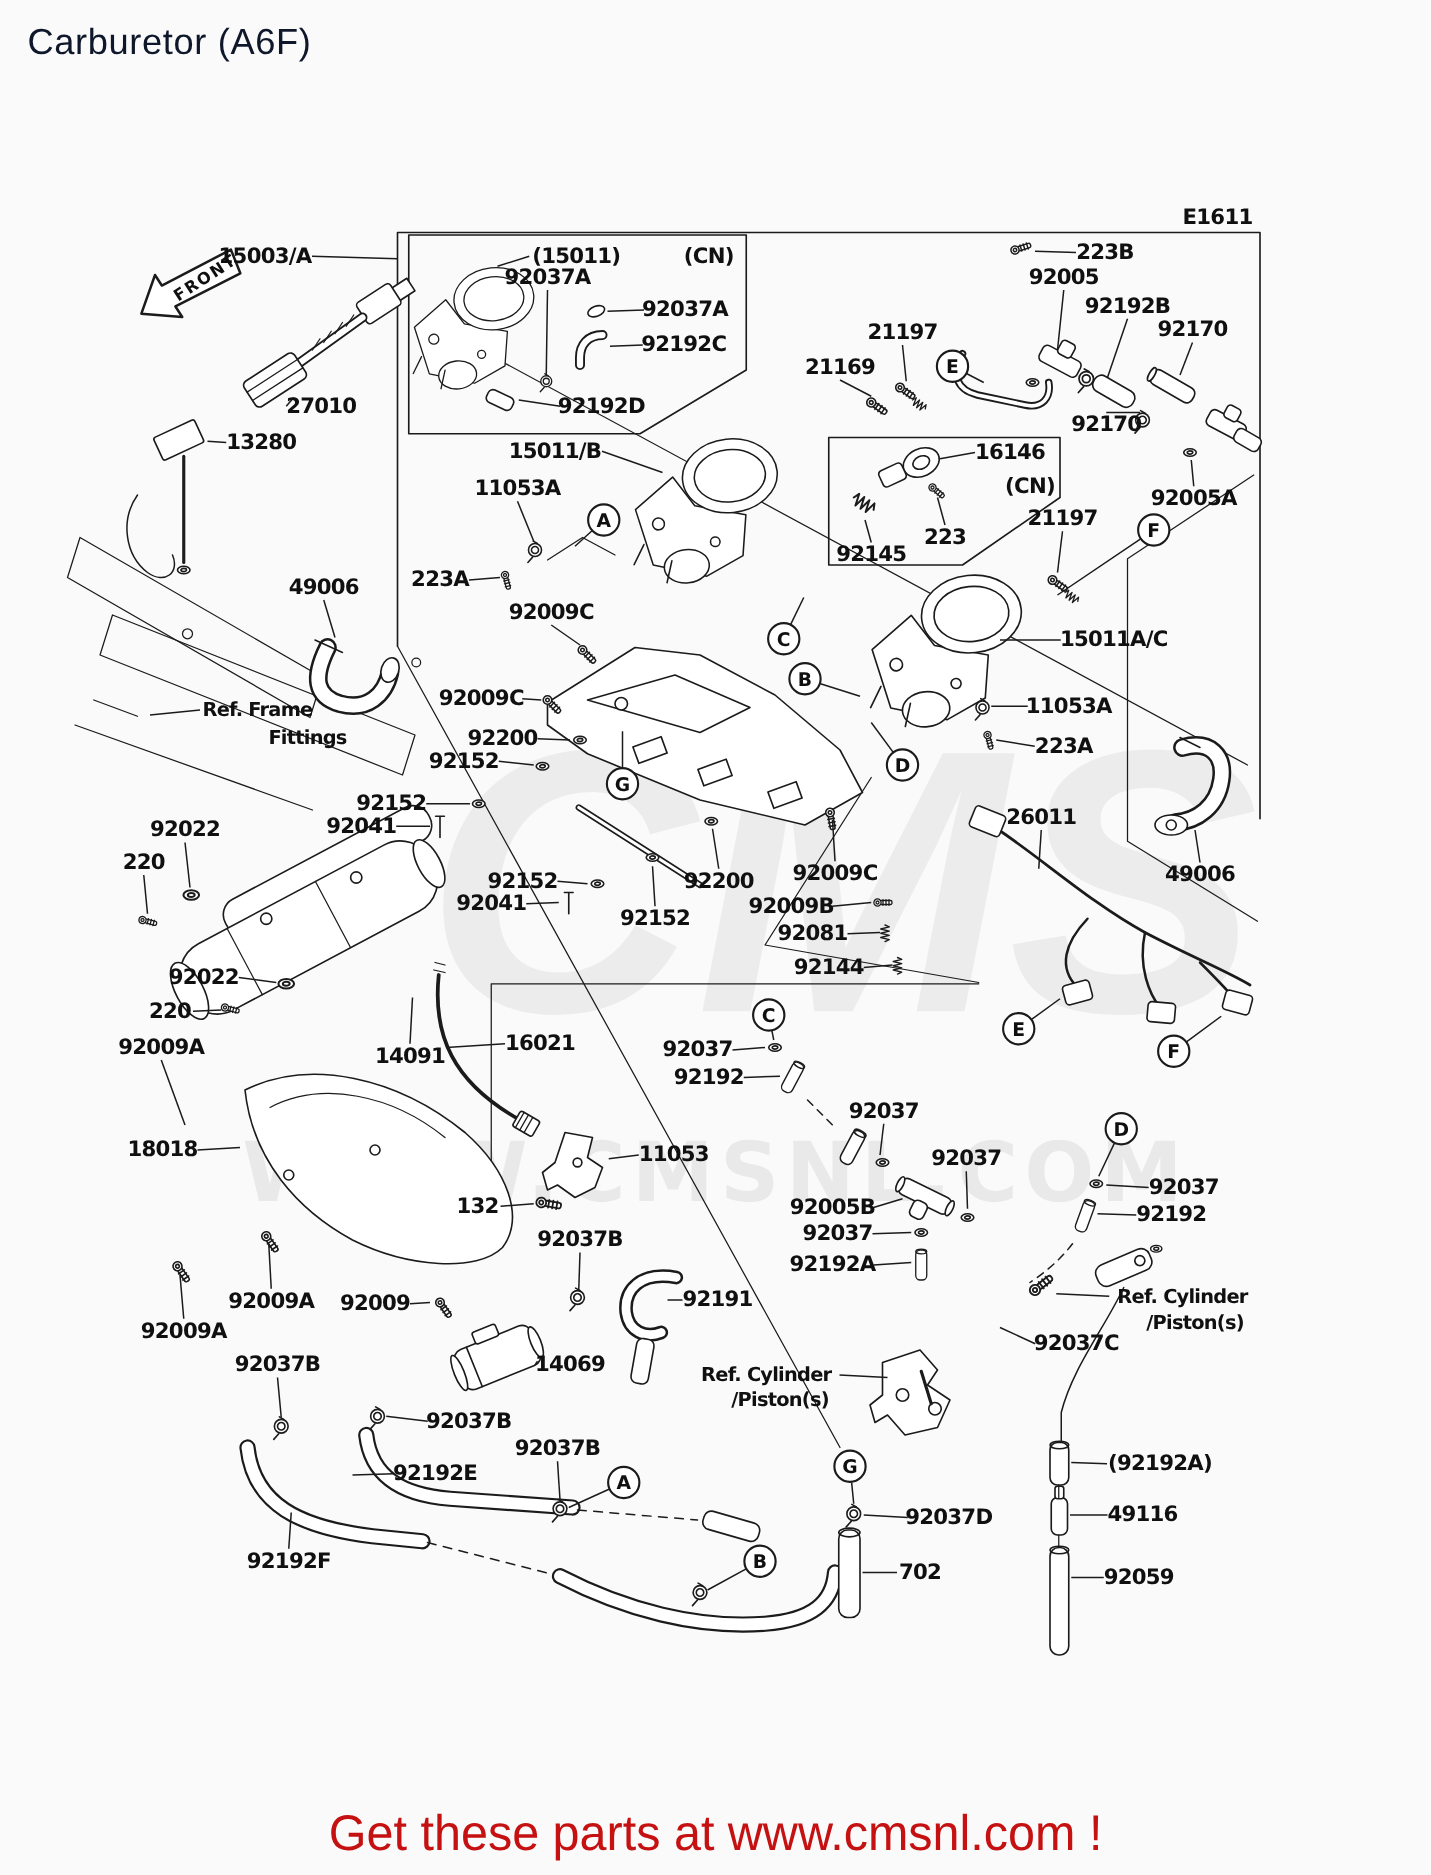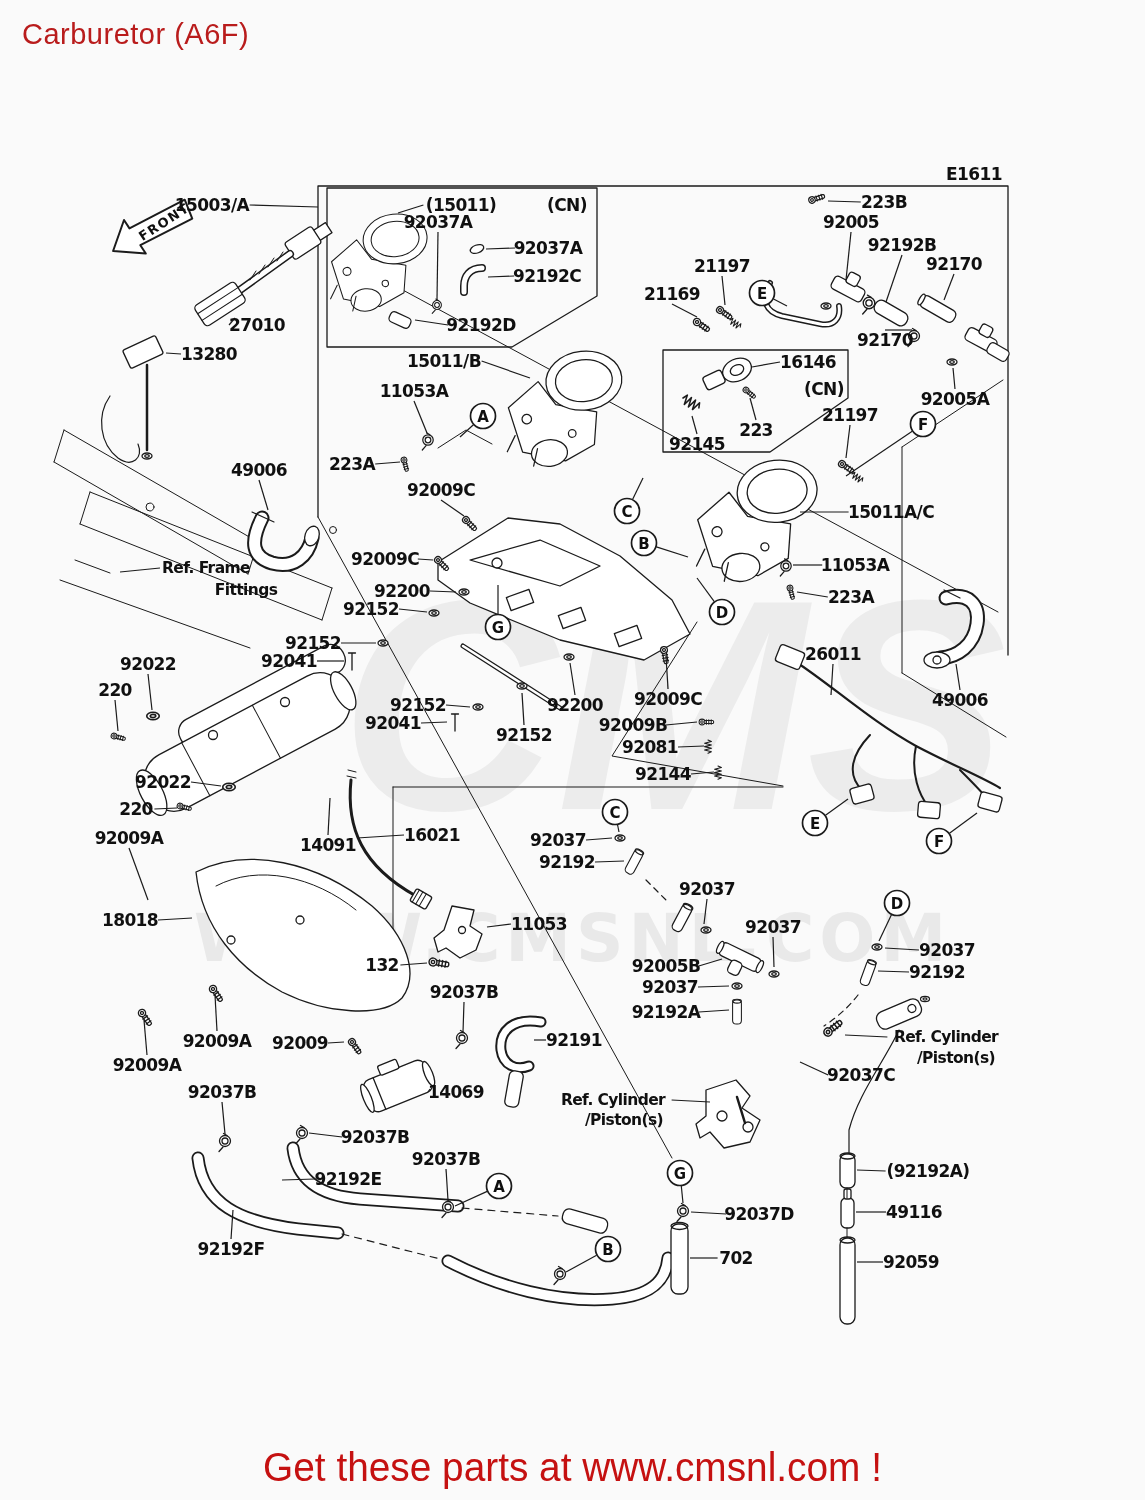--- a/index.html
+++ b/index.html
@@ -1,18 +1,18 @@
 <!DOCTYPE html>
 <html><head>
 <meta charset="utf-8">
 <style>
   html,body{margin:0;padding:0;}
   body{width:1145px;height:1500px;position:relative;background:#fafafa;overflow:hidden;
        font-family:"Liberation Sans",sans-serif;}
-  .title{position:absolute;left:22px;top:18px;font-size:29px;color:#b91c1c;letter-spacing:.5px;}
+  .title{position:absolute;left:22px;top:18px;font-size:29px;color:#0f172a;letter-spacing:.5px;}
   .wm-logo{position:absolute;left:340px;top:555px;font-size:300px;font-weight:bold;
            font-style:italic;color:rgba(120,120,120,.10);line-height:1;user-select:none;}
   .wm-url{position:absolute;left:0;top:900px;width:100%;text-align:center;font-size:66px;
           font-weight:bold;color:rgba(120,120,120,.13);letter-spacing:5px;white-space:nowrap;
           font-family:"DejaVu Sans",sans-serif;user-select:none;}
   .banner{position:absolute;left:0;top:1445px;width:100%;text-align:center;font-size:40px;
           color:#c51111;font-family:"Liberation Sans",sans-serif;transform:scaleX(.97);}
   svg#diagram{position:absolute;left:0;top:0;}
   .lbl{font:bold 17px "DejaVu Sans",sans-serif;letter-spacing:-.6px;fill:#101010;
        text-anchor:middle;dominant-baseline:central;}

